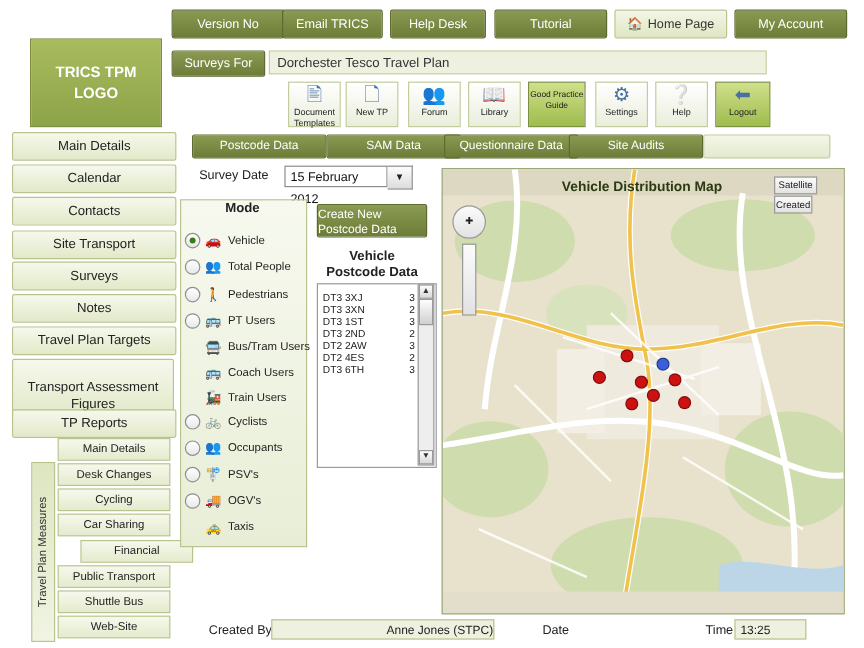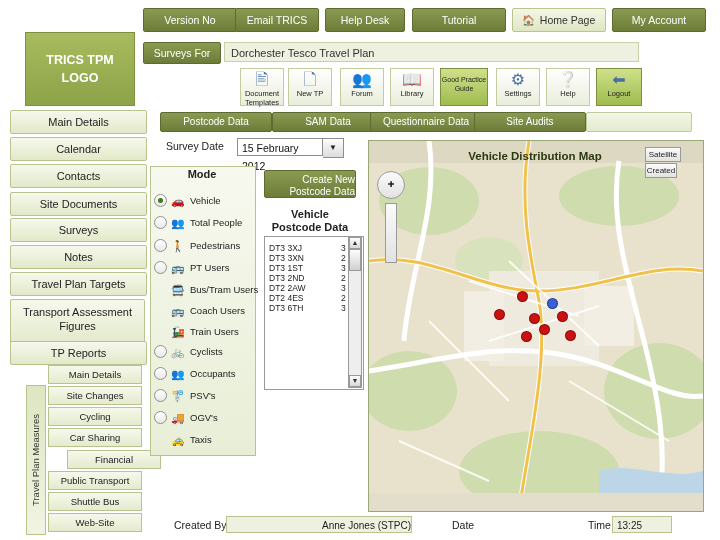--- a/index.html
+++ b/index.html
@@ -81,21 +81,21 @@
   .iconbtn.caponly{font-size:7px;}
 
   
   .navbtn{
     position:absolute;left:10px;width:135px;height:22px;
     background:linear-gradient(to bottom,#f6f8ec 0%,#e2e9c9 100%);
     border:1px solid #b7c48d;
     text-align:center;line-height:22px;font-size:11px;color:#222;
     border-radius:2px;
   }
-  .navbtn.tall{height:48px;line-height:14px;padding-top:5px;box-sizing:border-box;}
+  .navbtn.tall{height:48px;line-height:14px;padding-top:16px;box-sizing:border-box;}
 
   .subbtn{
     position:absolute;left:48px;width:92px;height:17px;
     background:linear-gradient(to bottom,#f6f8ec 0%,#e4ebcd 100%);
     border:1px solid #b7c48d;
     text-align:center;line-height:17px;font-size:9.5px;color:#222;
   }
 
   .vertlabel{
     position:absolute;left:26px;top:385px;width:18px;height:148px;
@@ -155,21 +155,21 @@
   .modeicon{
     position:absolute;width:16px;height:14px;
     font-size:11px;color:#333;text-align:center;line-height:14px;
   }
   .modetxt{position:absolute;font-size:9.5px;color:#222;}
 
   
   .cnbtn{
     position:absolute;left:264px;top:170px;width:92px;height:28px;
     background:linear-gradient(to bottom,#8a9a52 0%,#6d7d38 100%);
-    border:1px solid #5d6b31;color:#fff;font-size:10px;text-align:right;
+    border:1px solid #5d6b31;color:#fff;font-size:10px;text-align:left;
     line-height:12px;padding-top:3px;box-sizing:border-box;border-radius:2px;
   }
 
   
   .vpd-title{
     position:absolute;left:258px;top:208px;width:104px;
     text-align:center;font-size:11px;font-weight:bold;color:#222;line-height:13px;
   }
   .vpd-box{
     position:absolute;left:264px;top:236px;width:98px;height:152px;
@@ -279,31 +279,31 @@
 
   <div class="subtab" style="left:160px;width:110px;">Postcode Data</div>
   <div class="subtab" style="left:272px;width:110px;">SAM Data</div>
   <div class="subtab" style="left:370px;width:110px;">Questionnaire Data</div>
   <div class="subtab" style="left:474px;width:110px;">Site Audits</div>
   <div class="subtab blank" style="left:586px;width:104px;"></div>
 
   <div class="navbtn" style="top:110px;">Main Details</div>
   <div class="navbtn" style="top:137px;">Calendar</div>
   <div class="navbtn" style="top:164px;">Contacts</div>
-  <div class="navbtn" style="top:192px;">Site Documents</div>
+  <div class="navbtn" style="top:192px;">Site Transport</div>
   <div class="navbtn" style="top:218px;">Surveys</div>
   <div class="navbtn" style="top:245px;">Notes</div>
   <div class="navbtn" style="top:272px;">Travel Plan Targets</div>
   <div class="navbtn tall" style="top:299px;">Transport Assessment Figures</div>
   <div class="navbtn" style="top:341px;">TP Reports</div>
 
   <div class="vertlabel">Travel Plan Measures</div>
 
   <div class="subbtn" style="top:365px;">Main Details</div>
-  <div class="subbtn" style="top:386px;">Site Changes</div>
+  <div class="subbtn" style="top:386px;">Desk Changes</div>
   <div class="subbtn" style="top:407px;">Cycling</div>
   <div class="subbtn" style="top:428px;">Car Sharing</div>
   <div class="subbtn" style="top:450px;margin-left:19px;">Financial</div>
   <div class="subbtn" style="top:492px;">Shuttle Bus</div>
   <div class="subbtn" style="top:471px;">Public Transport</div>
   <div class="subbtn" style="top:513px;">Web-Site</div>
 
   <div class="lbl" style="left:166px;top:140px;">Survey Date</div>
   <div class="datebox">15 February 2012</div>
   <div class="datedrop">▼</div>

